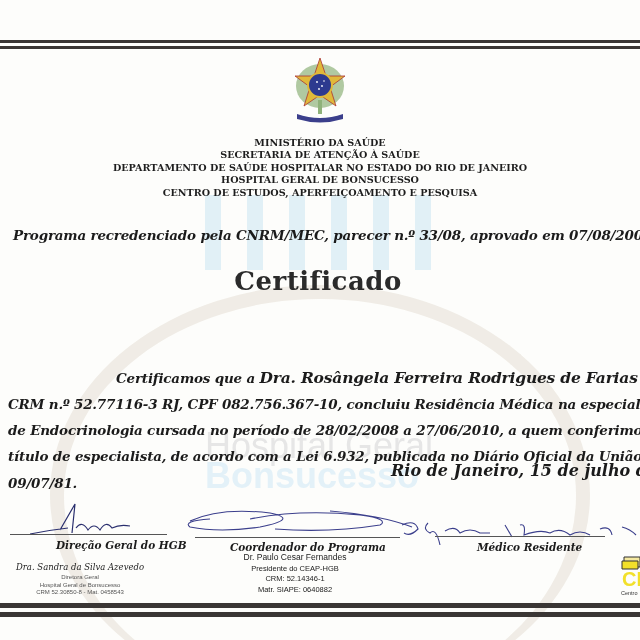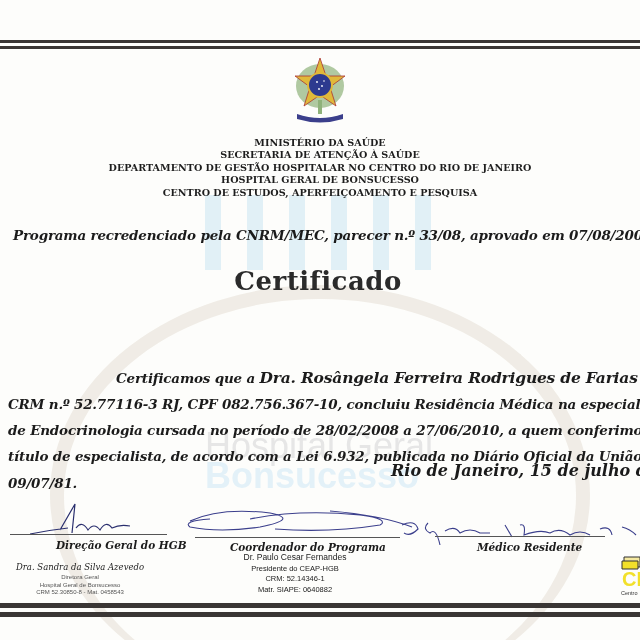--- a/index.html
+++ b/index.html
@@ -79,21 +79,21 @@
     <circle cx="33" cy="30" r="0.9" fill="#fff"></circle>
   <circle cx="30" cy="33" r="0.9" fill="#fff"></circle>
     <circle cx="35" cy="25" r="0.8" fill="#fff"></circle>
   <rect x="29" y="44" width="4" height="14" fill="#8fb27a"></rect>
   <path d="M8 58 Q31 66 54 58 L54 63 Q31 70 8 63 Z" fill="#3b3f8c"></path>
 </svg>
 
 <div class="header">
   <div>MINISTÉRIO DA SAÚDE</div>
   <div>SECRETARIA DE ATENÇÃO À SAÚDE</div>
-  <div>DEPARTAMENTO DE GESTÃO HOSPITALAR NO CENTRO DO RIO DE JANEIRO</div>
+  <div>DEPARTAMENTO DE SAÚDE HOSPITALAR NO ESTADO DO RIO DE JANEIRO</div>
   <div>HOSPITAL GERAL DE BONSUCESSO</div>
   <div>CENTRO DE ESTUDOS, APERFEIÇOAMENTO E PESQUISA</div>
 </div>
 
 <div class="script program">Programa recredenciado pela CNRM/MEC, parecer n.º 33/08, aprovado em 07/08/2008.</div>
 
 <div class="title">Certificado</div>
 
 <div class="script body-line l1">
   <span>Certificamos que a </span><span class="name">Dra. Rosângela Ferreira Rodrigues de Farias</span>

